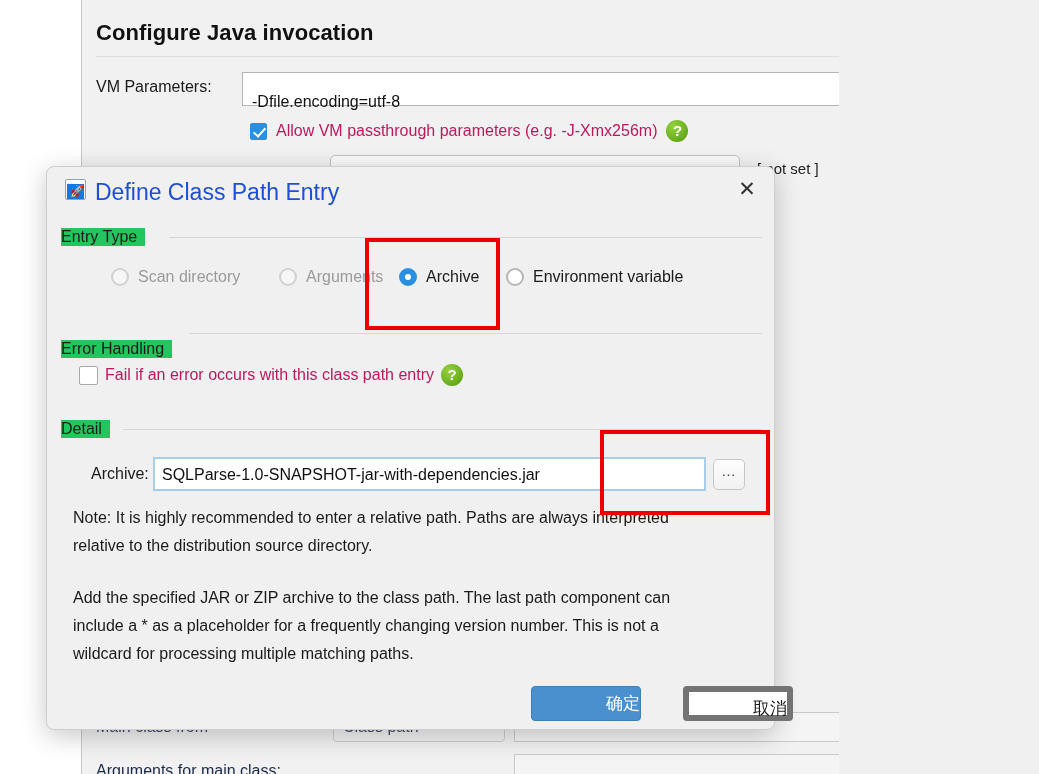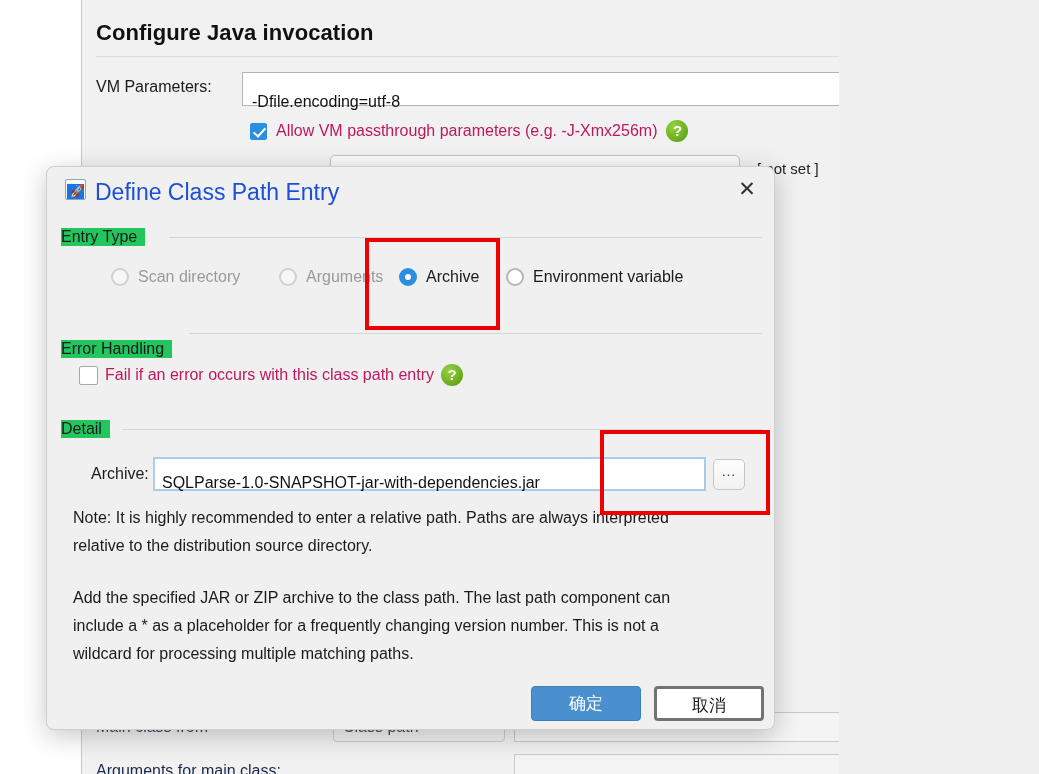--- a/index.html
+++ b/index.html
@@ -328,21 +328,21 @@
     color: #1a1a1a;
   }
   .archive-input {
     position: absolute;
     left: 152px; top: 456px;
     width: 553px; height: 34px;
     border: 2px solid #a8cdea;
     background: #ffffff;
     font-size: 16px;
     color: #111;
-    padding: 10px 7px;
+    padding: 2px 7px;
     line-height: 28px;
     font-family: "Liberation Sans", sans-serif;
     position: absolute;
   }
   .caret {
     position: absolute;
     left: 602px; top: 460px;
     width: 1px; height: 26px;
     background: #222;
   }
@@ -369,36 +369,36 @@
     line-height: 28px;
   }
   .desc p { margin: 0 0 24px 0; }
   .desc p:last-child { margin-bottom: 0; }
 
   .dlg-btn {
     position: absolute;
     height: 35px;
     border-radius: 4px;
     font-size: 17px;
-    text-align: center;
+    text-align: right;
     line-height: 33px;
     font-family: "Liberation Sans", "DejaVu Sans", sans-serif;
   }
   .btn-ok {
     left: 484px; top: 519px;
     width: 110px;
     background: #4a90ce;
     border: 1px solid #3d7fb8;
     color: #ffffff;
   }
   .btn-cancel {
-    left: 607px; top: 519px;
+    left: 636px; top: 519px;
     width: 110px;
     background: #ffffff;
-    border: 3px solid #737373;
+    border: 6px solid #737373;
     color: #1a1a1a;
   }
 
   
   .redbox {
     position: absolute;
     border: 4px solid #ef0000;
     pointer-events: none;
   }
   #redbox-entrytype { left: 365px; top: 238px; width: 135px; height: 92px; }

